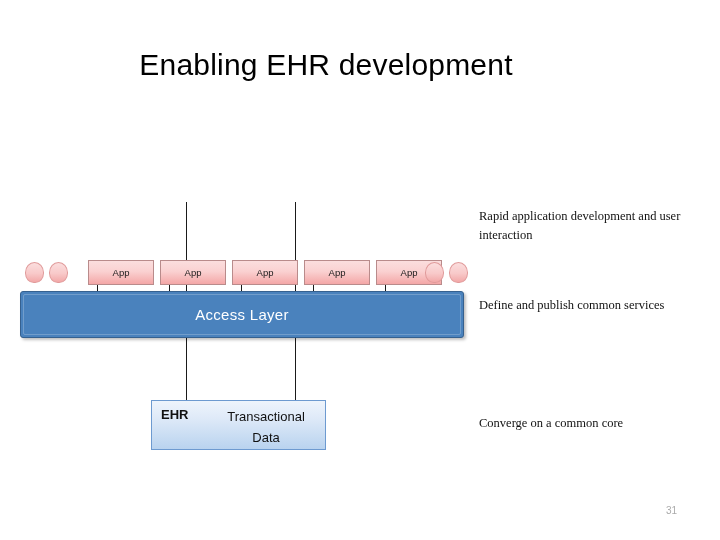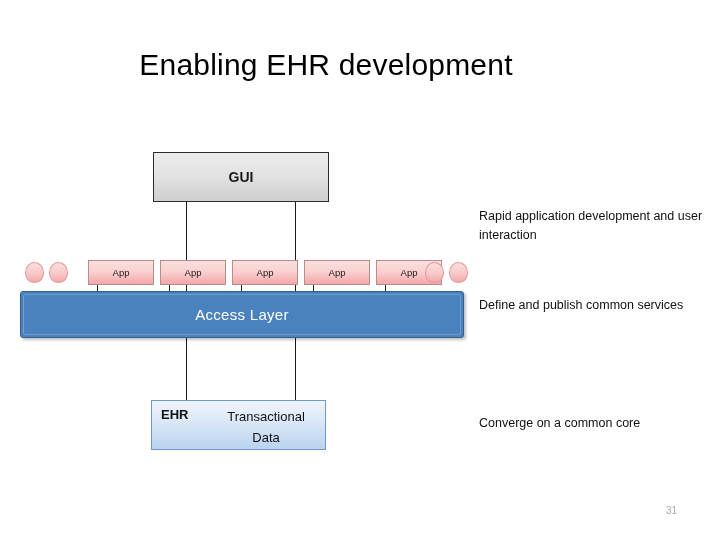--- a/index.html
+++ b/index.html
@@ -169,20 +169,21 @@
   }
 
   
   .annotation {
     position: absolute;
     left: 479px;
     width: 236px;
     font-size: 12.5px;
     line-height: 19px;
     color: #111111;
+    font-family: Liberation Serif, serif;
   }
   #annotation-1 { top: 207px; }
   #annotation-2 { top: 296px; }
   #annotation-3 { top: 414px; }
 
   
   #page-number {
     position: absolute;
     right: 43px;
     bottom: 24px;
@@ -205,23 +206,20 @@
 
   <div class="connector" style="left:97px; top:285px; height:7px;"></div>
   <div class="connector" style="left:169px; top:285px; height:7px;"></div>
   <div class="connector" style="left:241px; top:285px; height:7px;"></div>
   <div class="connector" style="left:313px; top:285px; height:7px;"></div>
   <div class="connector" style="left:385px; top:285px; height:7px;"></div>
 
   <div class="connector" style="left:186px; top:338px; height:62px;"></div>
   <div class="connector" style="left:295px; top:338px; height:62px;"></div>
 
-  <div id="gui-box">
-    <span class="box-label">GUI</span>
-  </div>
 
   <div class="dot" style="left:25px;"></div>
   <div class="dot" style="left:49px;"></div>
 
   <div class="app-box" style="left:65px;">
     <span class="box-label">App</span>
   </div>
   <div class="app-box" style="left:137px;">
     <span class="box-label">App</span>
   </div>

